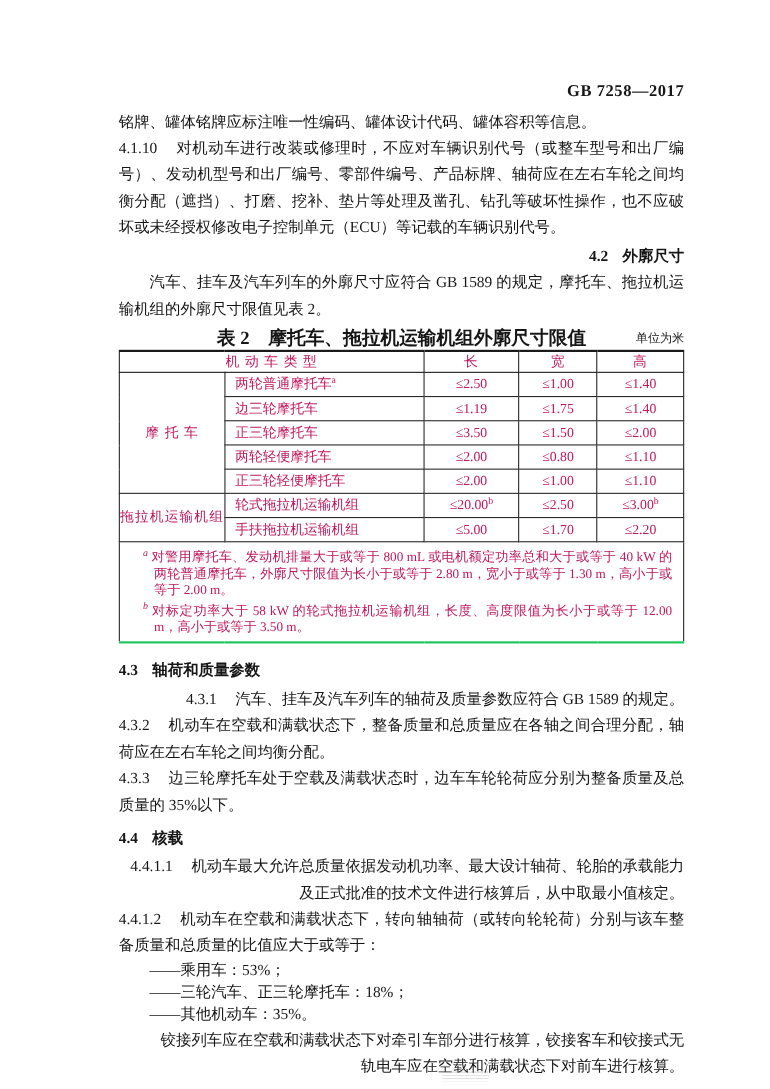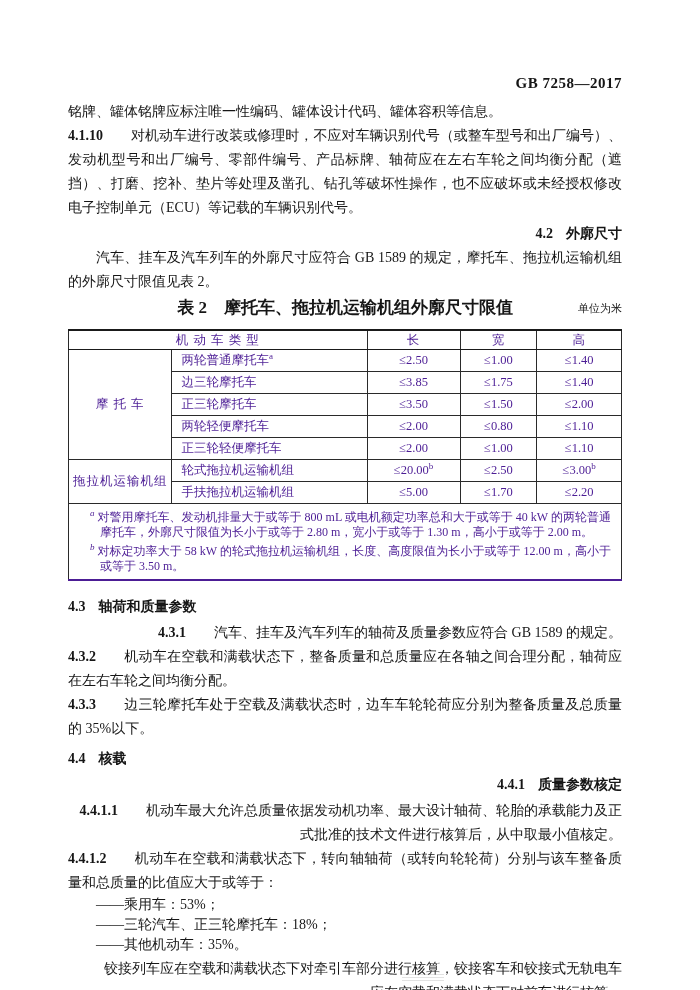--- a/index.html
+++ b/index.html
@@ -1,77 +1,77 @@
 <!DOCTYPE html>
 <html lang="zh"><head>
 <meta charset="utf-8">
 <style>
   html,body{margin:0;padding:0;background:#ffffff;}
   .page{
     position:relative;
     width:700px;height:990px;
     background:#ffffff;
     box-sizing:border-box;
-    padding:74px 78px 0 68px;
+    padding:74px 78px 0 108px;
     font-family:"Liberation Serif","DejaVu Serif",serif;
     color:#161616;
     overflow:hidden;
   }
   .doc-code{
     text-align:right;
     font-weight:bold;
     font-size:15px;
     line-height:18px;
     letter-spacing:.5px;
     margin-bottom:8px;
   }
   p{margin:0;font-size:14px;line-height:24px;text-align:justify;}
   .cont{}
-  .clause .cnum{font-weight:bold;margin-right:28px;white-space:nowrap;}
+  .clause .cnum{font-weight:normal;margin-right:17px;white-space:nowrap;}
   .indent{text-indent:2em;}
   h3,h4{margin:0;font-size:14px;line-height:24px;font-weight:bold;}
   .mt2{margin-top:2px;text-align:right;}
   .mt6{margin-top:6px;}
   .mt14{margin-top:14px;}
   .hgap{margin-left:13px;}
   .caption-row{
     position:relative;
     margin-top:4px;
     height:20px;line-height:20px;
     text-align:center;
   }
   .caption{font-weight:bold;font-size:17px;}
   .unit-note{position:absolute;right:0;top:0;font-size:11px;font-weight:normal;}
   table.t2{
-    margin-top:11px;
+    margin-top:0;
     width:100%;
     border-collapse:collapse;
     table-layout:fixed;
     font-size:12.5px;
-    color:#4c1d95;
+    color:#be185d;
   }
   table.t2 th,table.t2 td{
     border:0.8px solid #2a2a2a;
     padding:0;
     height:21px;
     text-align:center;
     font-weight:normal;
     vertical-align:middle;
   }
   table.t2 tr.head th{
     height:18px;
     border-top:2px solid #1a1a1a;
     border-bottom:1.8px solid #1a1a1a;
     letter-spacing:1px;
   }
   table.t2 td.subtype{text-align:left;padding-left:9px;}
   table.t2 td.grp{letter-spacing:1px;}
   table.t2 td.fncell{
     border-top:1.8px solid #1a1a1a;
-    border-bottom:2px solid #4c1d95;
+    border-bottom:2px solid #22c55e;
     text-align:left;
     padding:6px 10px 5px 10px;
     height:auto;
   }
   .fnote{
     font-size:12px;line-height:15px;text-align:justify;
     padding-left:21px;text-indent:-10px;
   }
   .fnote + .fnote{margin-top:4px;}
   sup.s{font-size:9px;line-height:0;vertical-align:super;}
@@ -121,21 +121,21 @@
     </tr>
     <tr>
       <td class="grp" rowspan="5">摩 托 车</td>
       <td class="subtype"><span>两轮普通摩托车</span><sup class="s">a</sup></td>
       <td><span>≤2.50</span></td>
       <td><span>≤1.00</span></td>
       <td><span>≤1.40</span></td>
     </tr>
     <tr>
       <td class="subtype">边三轮摩托车</td>
-      <td>≤3.85</td>
+      <td>≤1.19</td>
       <td>≤1.75</td>
       <td>≤1.40</td>
     </tr>
     <tr>
       <td class="subtype">正三轮摩托车</td>
       <td>≤3.50</td>
       <td>≤1.50</td>
       <td>≤2.00</td>
     </tr>
     <tr>
@@ -175,21 +175,20 @@
   <h3 class="mt14"><span>4.3</span><span class="hgap">轴荷和质量参数</span></h3>
 
   <p class="clause mt2"><b class="cnum">4.3.1</b><span>汽车、挂车及汽车列车的轴荷及质量参数应符合 GB 1589 的规定。</span></p>
 
   <p class="clause"><b class="cnum">4.3.2</b><span>机动车在空载和满载状态下，整备质量和总质量应在各轴之间合理分配，轴荷应在左右车轮之间均衡分配。</span></p>
 
   <p class="clause"><b class="cnum">4.3.3</b><span>边三轮摩托车处于空载及满载状态时，边车车轮轮荷应分别为整备质量及总质量的 35%以下。</span></p>
 
   <h3 class="mt6"><span>4.4</span><span class="hgap">核载</span></h3>
 
-  <h4 class="mt2"><span>4.4.1</span><span class="hgap">质量参数核定</span></h4>
 
   <p class="clause mt2"><b class="cnum">4.4.1.1</b><span>机动车最大允许总质量依据发动机功率、最大设计轴荷、轮胎的承载能力及正式批准的技术文件进行核算后，从中取最小值核定。</span></p>
 
   <p class="clause"><b class="cnum">4.4.1.2</b><span>机动车在空载和满载状态下，转向轴轴荷（或转向轮轮荷）分别与该车整备质量和总质量的比值应大于或等于：</span></p>
 
   <div class="dash-block">
     <p class="dash-line">——乘用车：53%；</p>
     <p class="dash-line">——三轮汽车、正三轮摩托车：18%；</p>
     <p class="dash-line">——其他机动车：35%。</p>
   </div>

